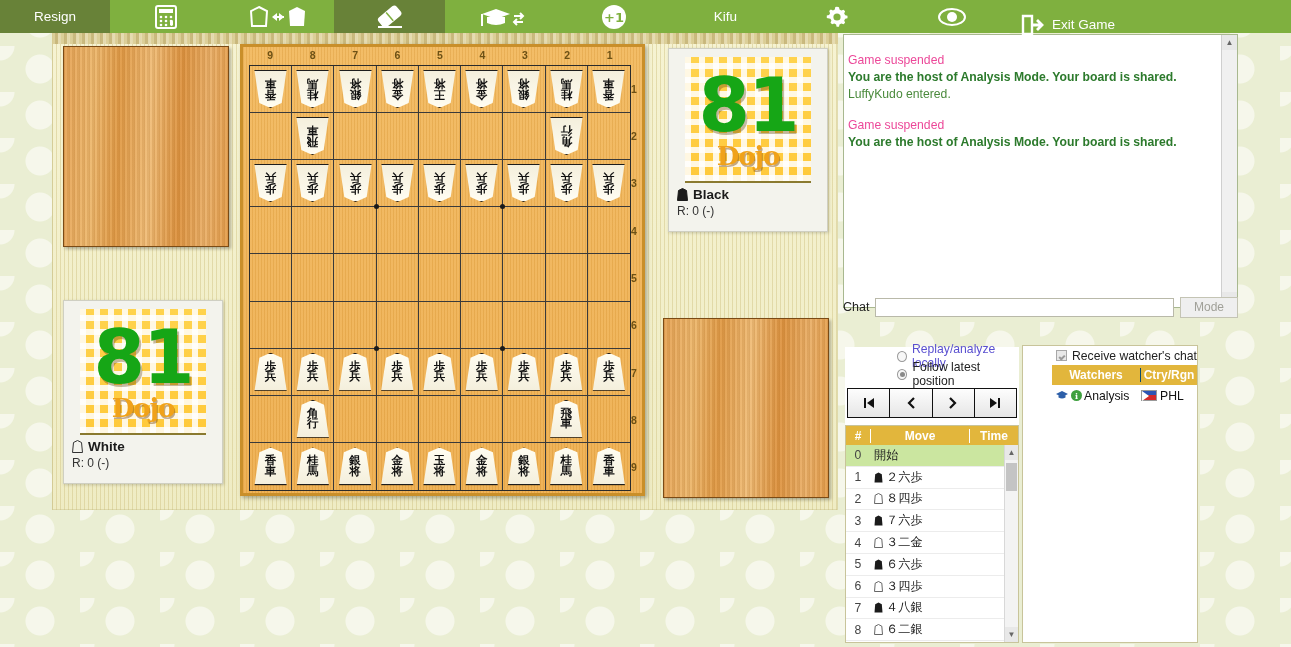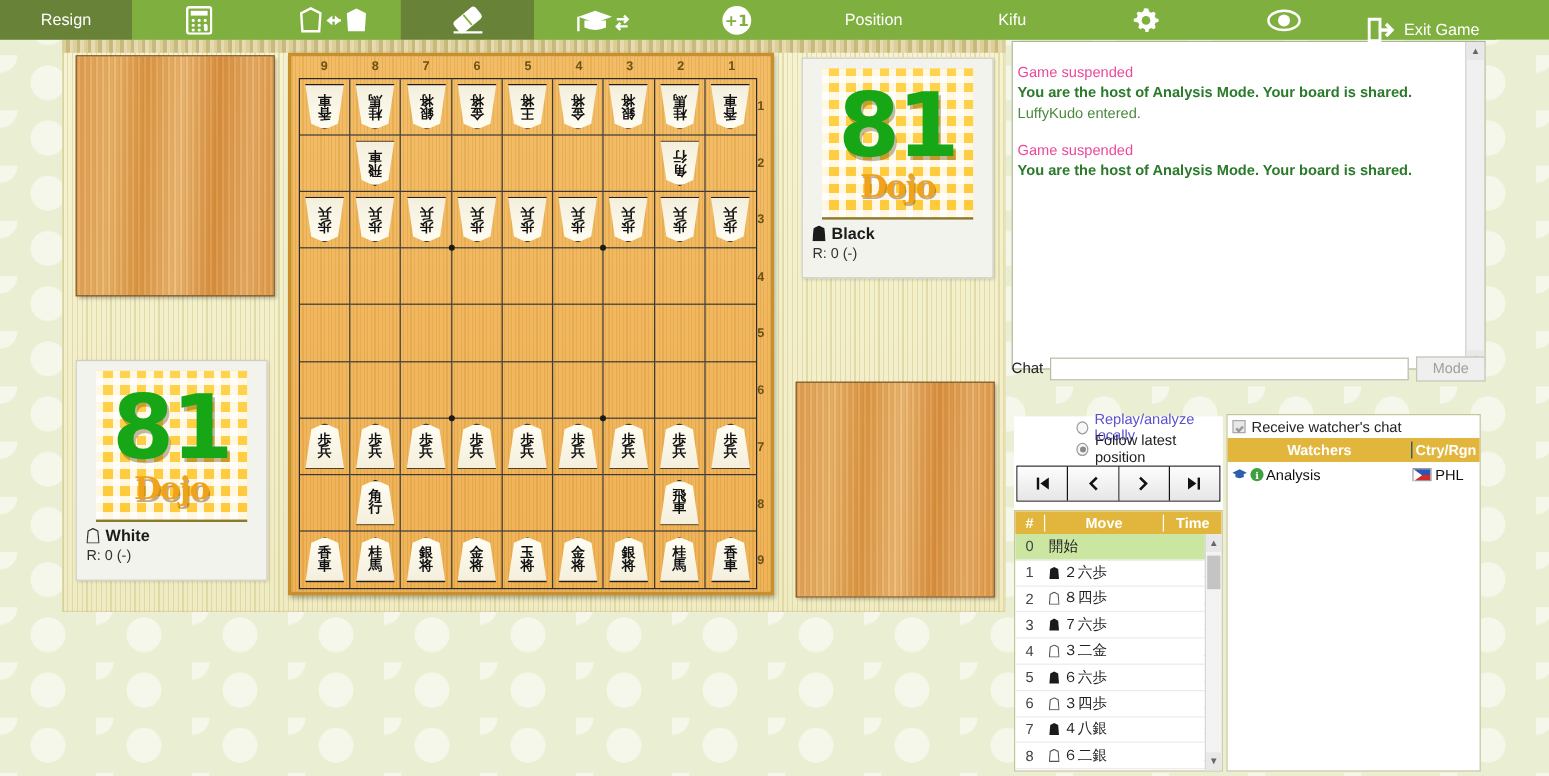--- a/index.html
+++ b/index.html
@@ -309,24 +309,25 @@
     position: absolute; right: 0; top: 19px; width: 13px; bottom: 0;
     background: #f3f3f3; border-left: 1px solid #d8d8d8;
   }
   #move-thumb {
     position: absolute; left: 1px; top: 18px;
     width: 11px; height: 28px; background: #c4c4c4;
   }
 
   #watchers-panel {
     position: absolute; left: 1022px; top: 345px;
-    width: 212px; height: 298px;
+    width: 176px; height: 298px;
     background: #ffffff;
     border: 1px solid #c8c49a;
     box-sizing: border-box;
+    padding-left: 29px;
   }
   #watcher-check-row {
     display: flex; align-items: center; gap: 5px;
     height: 19px; padding-left: 4px;
   }
   .checkbox {
     width: 11px; height: 11px;
     border: 1px solid #a8a8a8; background: #e8e8e8;
     position: relative; box-sizing: border-box;
   }
@@ -428,23 +429,20 @@
         </svg>
     </span>
   </div>
   <div class="tb tb-light tb-ico">
     <span>
       <svg width="26" height="26" viewBox="0 0 26 26">
           <circle cx="13" cy="13" r="12" fill="#fff"></circle>
           <text x="13" y="18" font-size="13" font-weight="bold" fill="#7fb03f" text-anchor="middle" font-family="DejaVu Sans">+1</text>
         </svg>
     </span>
-  </div>
-  <div class="tb tb-light tb-pos">
-    <span>Position</span>
   </div>
   <div class="tb tb-light tb-kifu">
     <span>Kifu</span>
   </div>
   <div class="tb tb-light tb-gear">
     <span>
       <svg width="24" height="24" viewBox="0 0 24 24">
           <path fill="#fff" d="M12 1.8l2 .5.5 2.3 1.8 1 2.2-.9 1.6 1.6-.9 2.2 1 1.8 2.3.5v2.4l-2.3.5-1 1.8.9 2.2-1.6 1.6-2.2-.9-1.8 1-.5 2.3h-2.4l-.5-2.3-1.8-1-2.2.9-1.6-1.6.9-2.2-1-1.8L1.8 13v-2.4l2.3-.5 1-1.8-.9-2.2 1.6-1.6 2.2.9 1.8-1 .5-2.3z"></path>
           <circle cx="12" cy="12" r="3.6" fill="#7fb03f"></circle>
         </svg>

